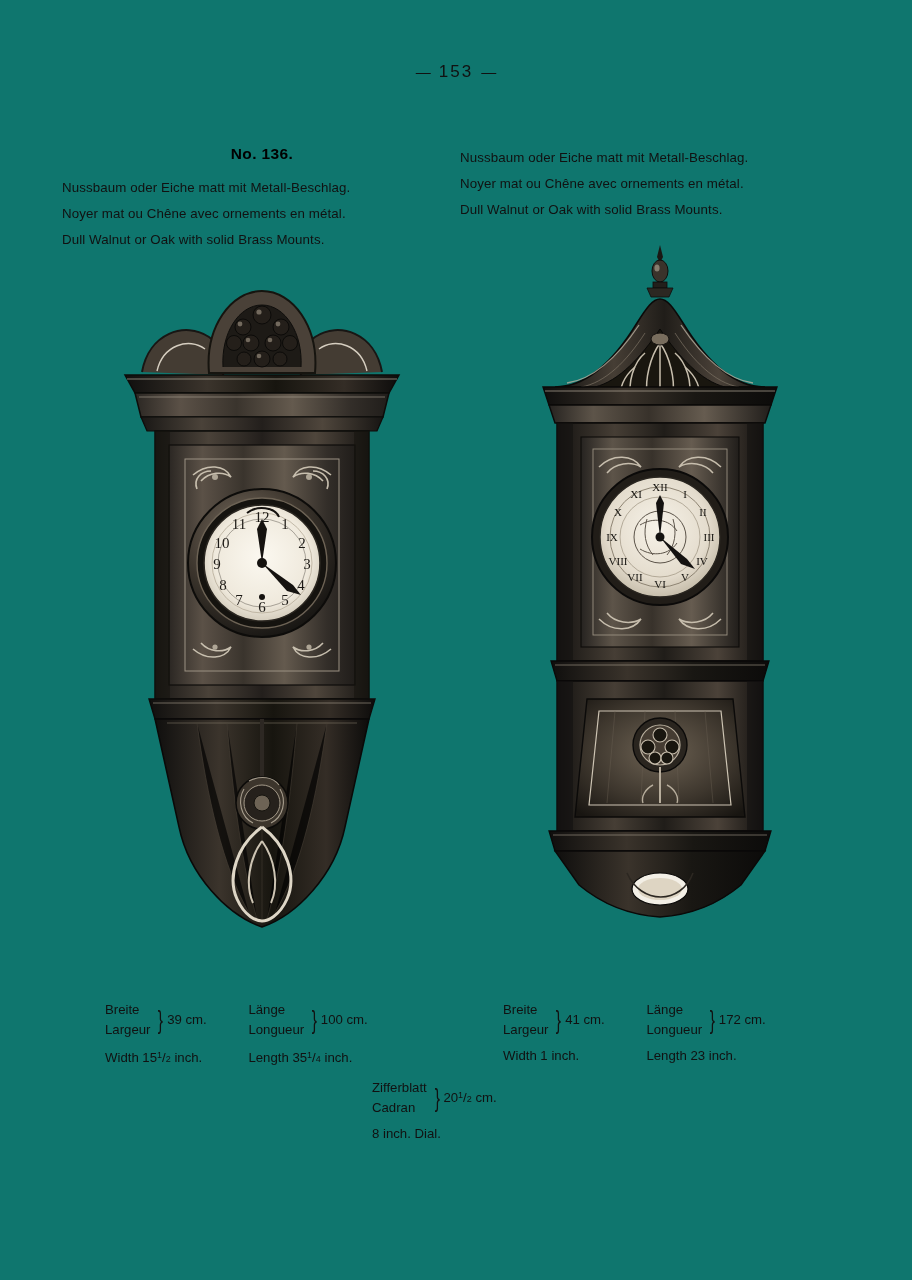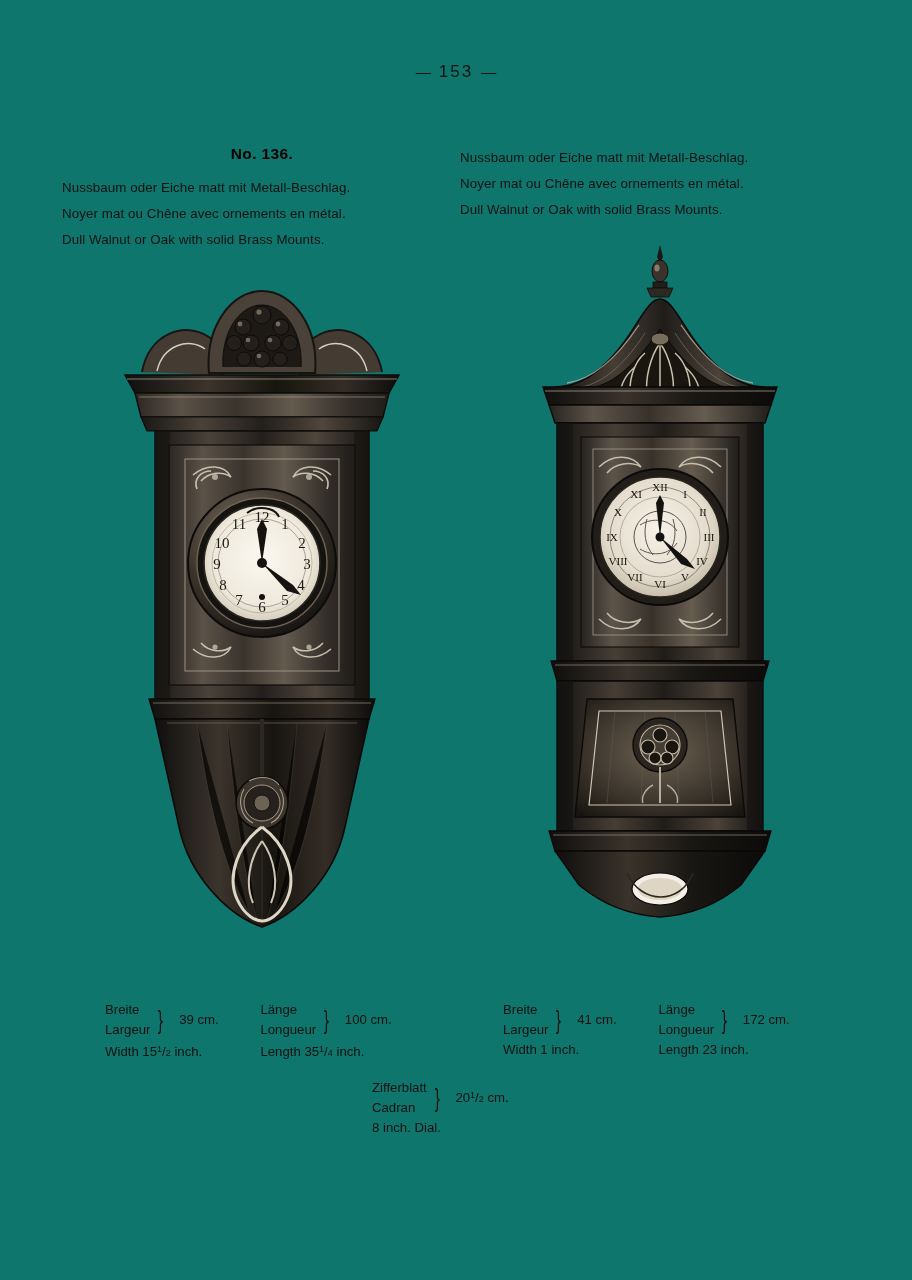--- a/index.html
+++ b/index.html
@@ -101,25 +101,25 @@
   .mlabels div { line-height: 19.5px; }
   .brace {
     display: inline-block;
     font-size: 26px;
     line-height: 16px;
     transform: scaleX(0.6);
     margin: 0 2px 0 6px;
     color: #111;
   }
   .mval {
-    margin-left: 12px;
+    margin-left: 0;
   }
   .mthird {
     white-space: nowrap;
-    margin-top: 1px;
+    margin-top: 7px;
   }
 
   .dial-block {
     position: absolute;
     top: 1078px;
     left: 372px;
     font-size: 13.2px;
     line-height: 19.5px;
     color: #111;
   }

